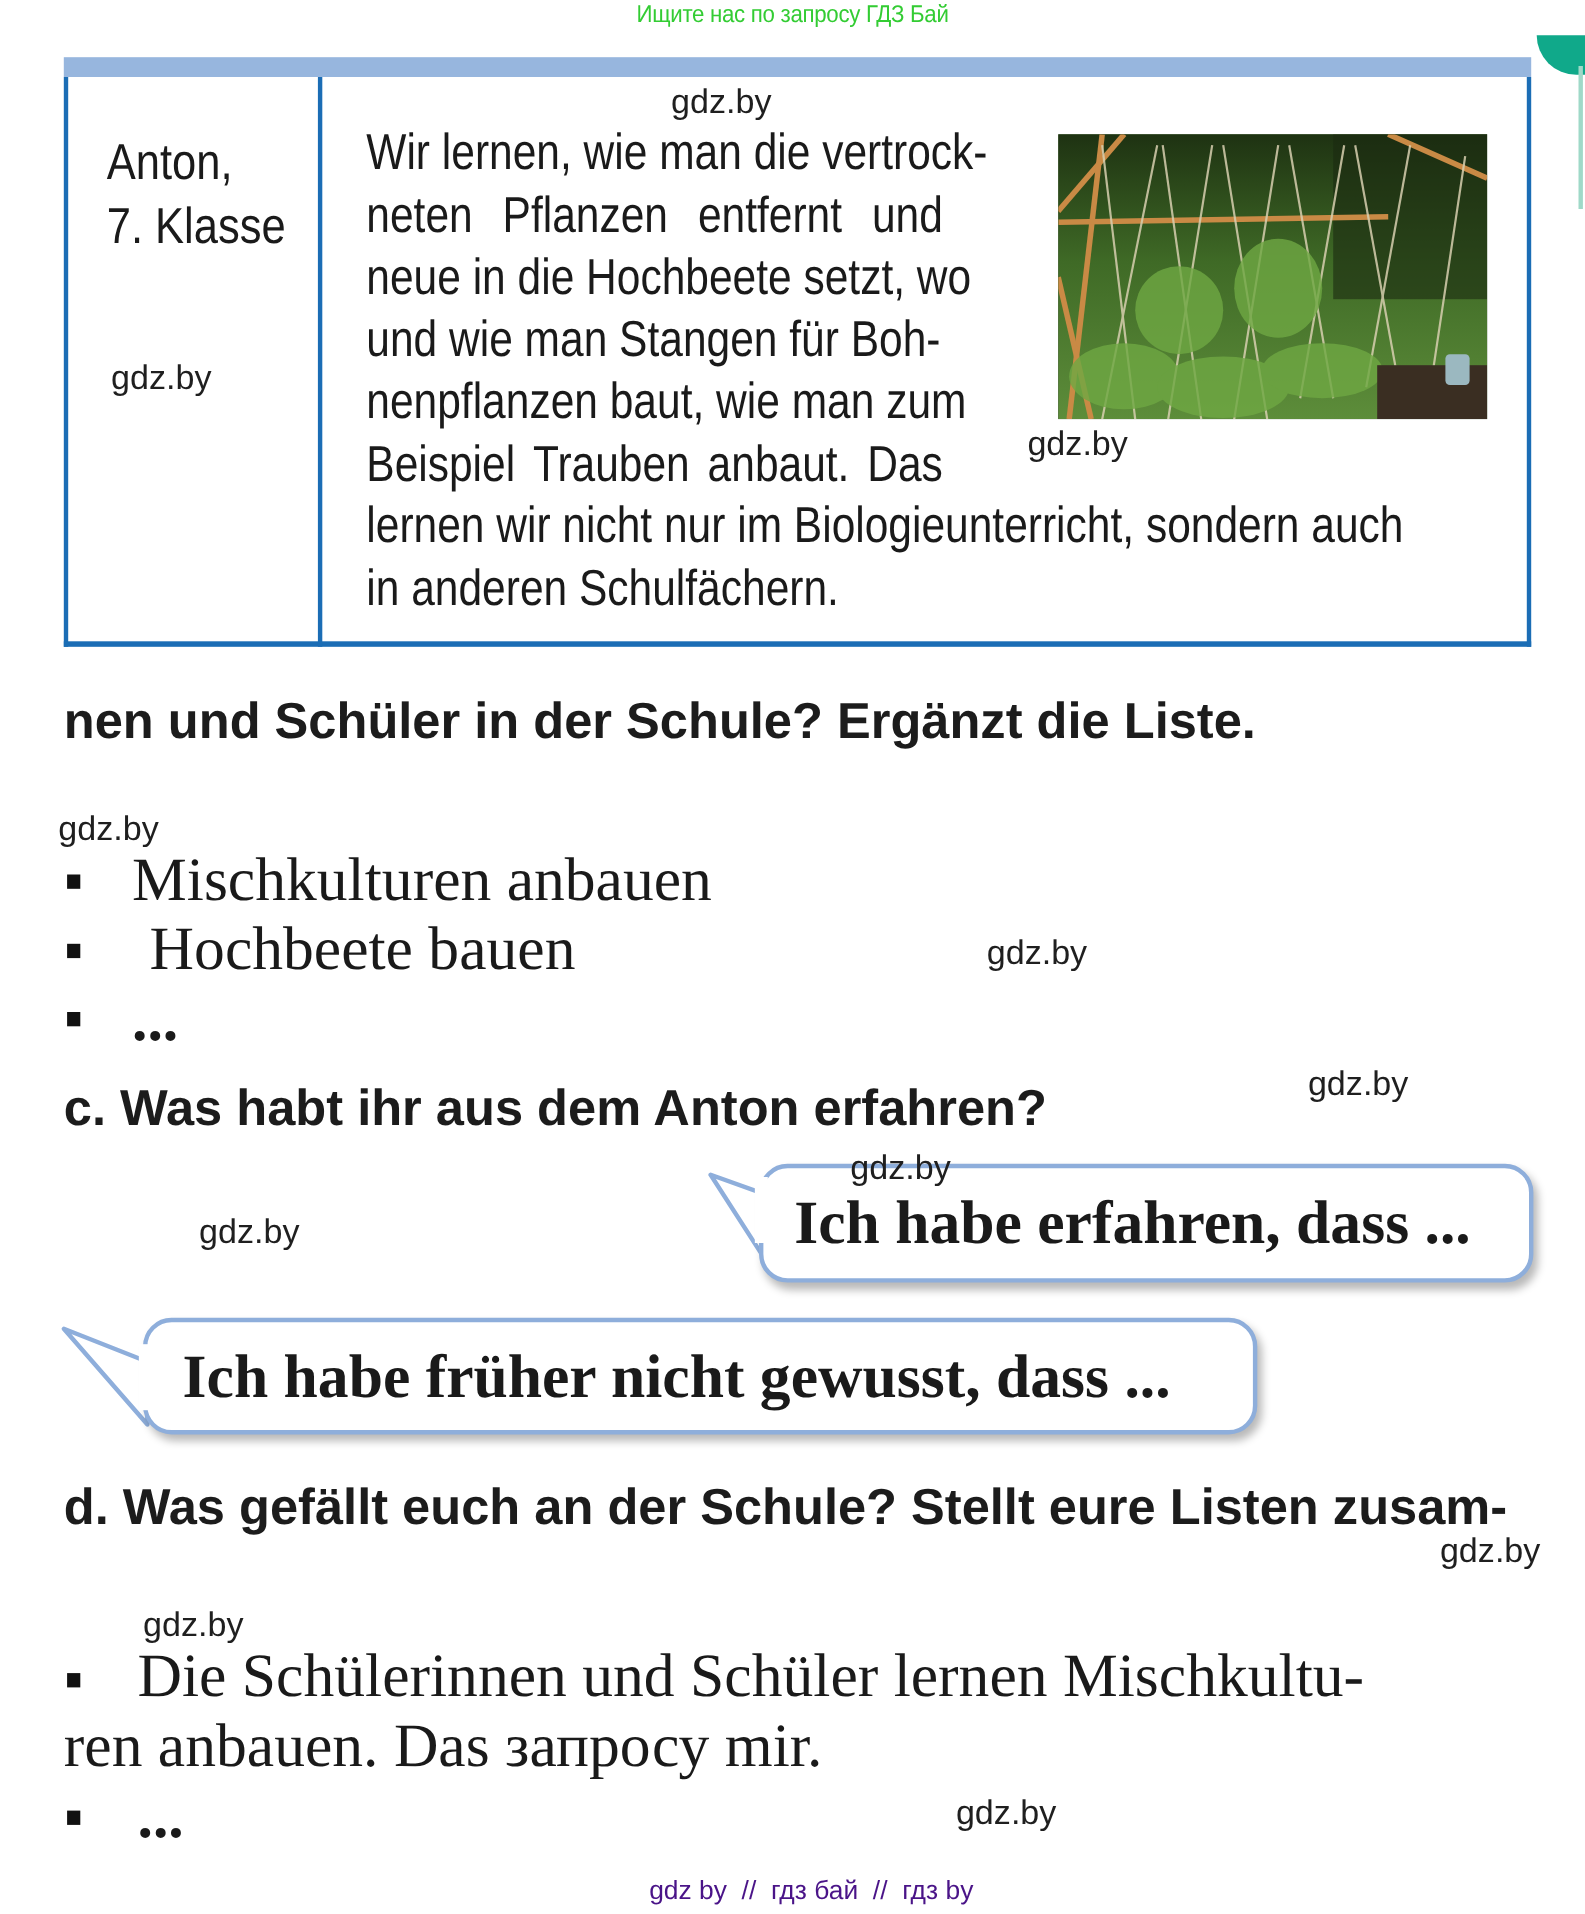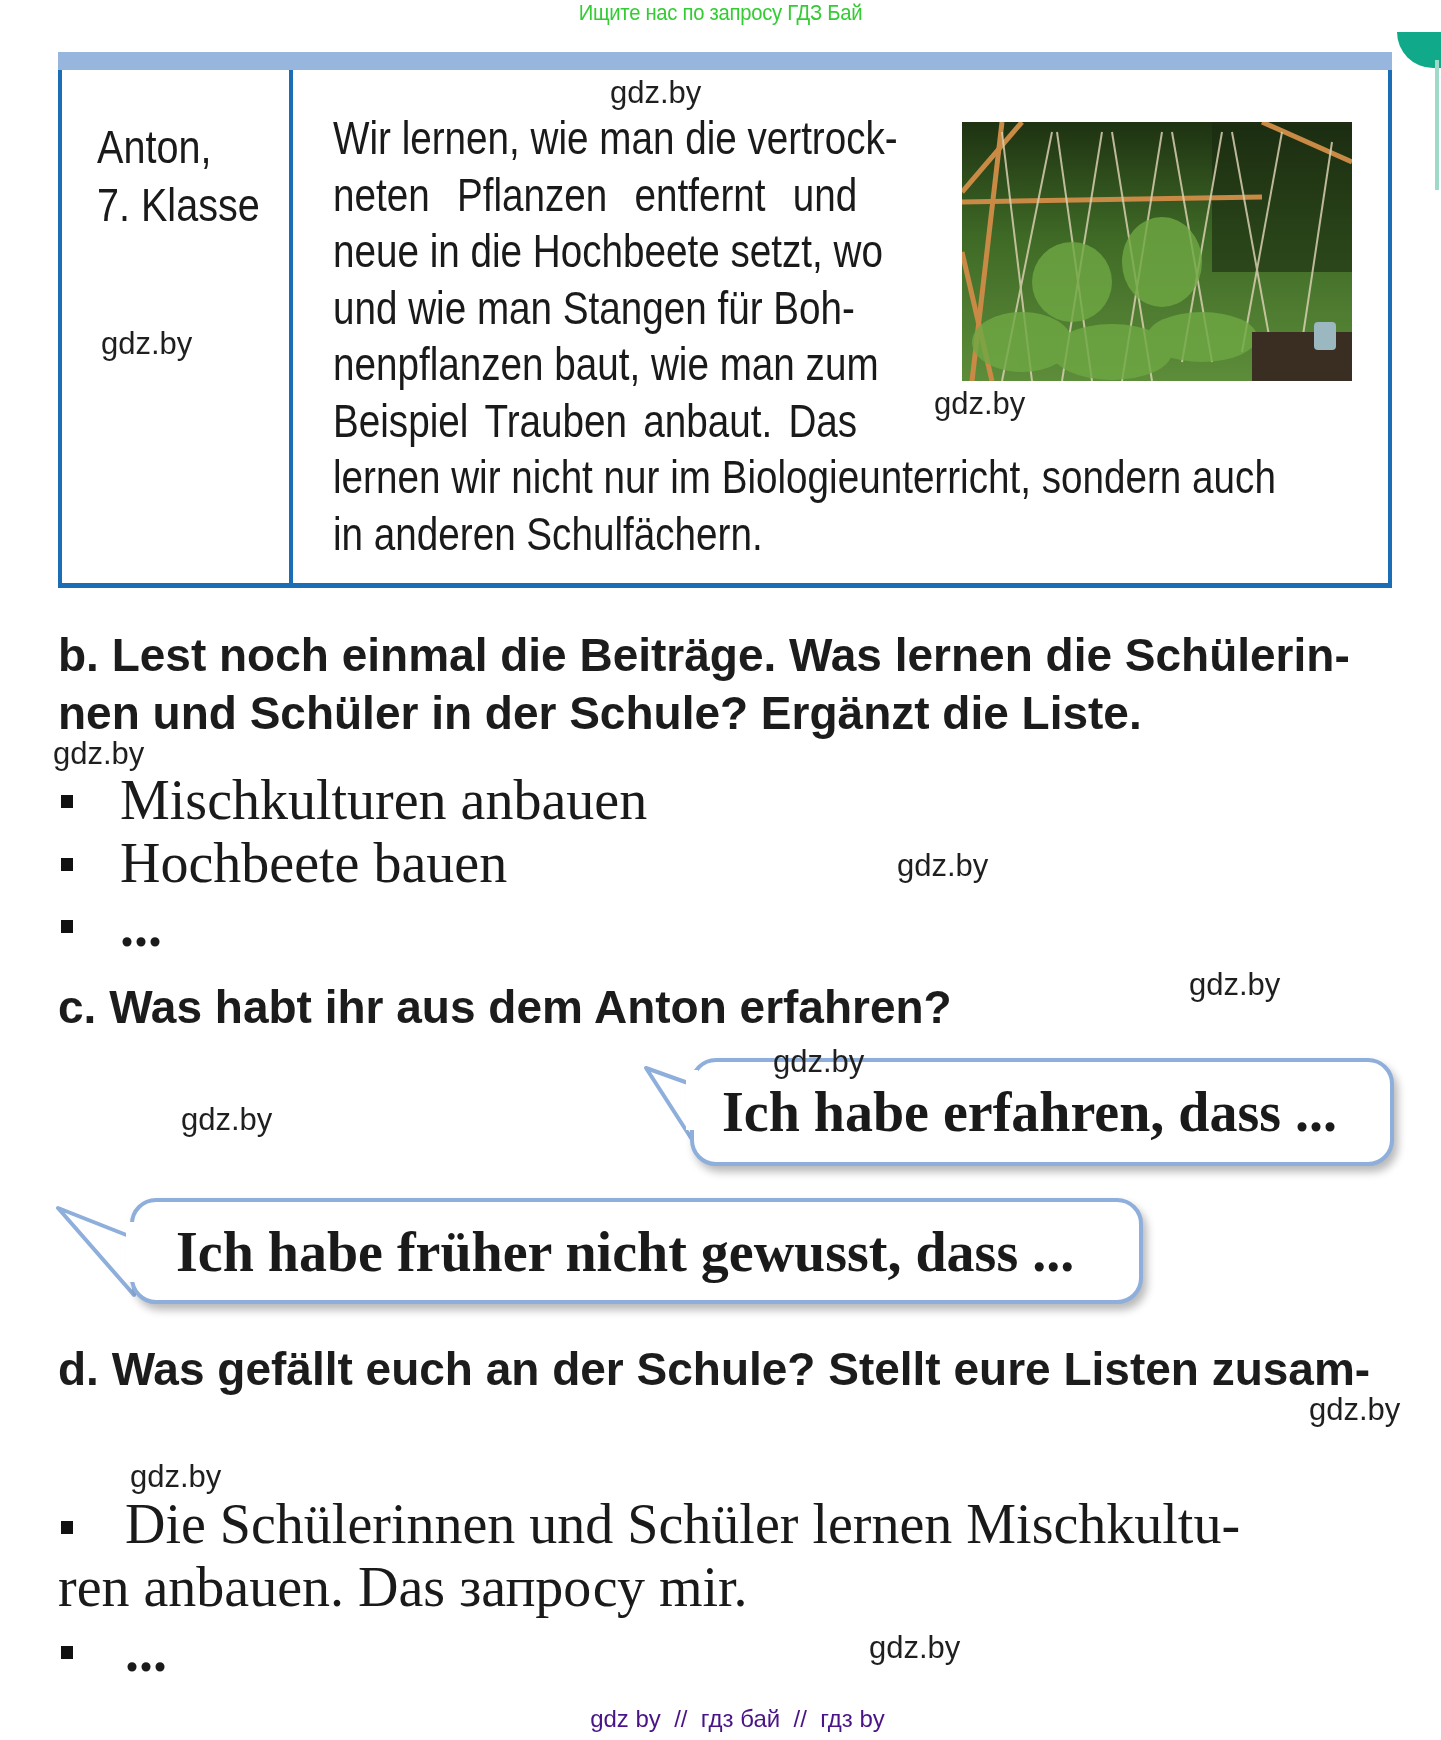--- a/index.html
+++ b/index.html
@@ -101,29 +101,28 @@
       <ellipse cx="240" cy="215" rx="55" ry="25"></ellipse>
         <ellipse cx="110" cy="160" rx="40" ry="40"></ellipse>
       <ellipse cx="200" cy="140" rx="40" ry="45"></ellipse>
     </g>
     <rect x="290" y="210" width="100" height="49" fill="#3a2e22"></rect>
     <rect x="352" y="200" width="22" height="28" rx="4" fill="#9bb8c0"></rect>
   </svg>
 </div>
 
 <div class="abs task-h" style="top:626px;">
-  <div>b. Lest noch einmal die Beiträge. Was lernen die Schülerin-</div>
   <div>nen und Schüler in der Schule? Ergänzt die Liste.</div>
 </div>
 <div class="abs wm" style="left:53px;top:736px;">gdz.by</div>
 
 <div class="abs bullet" style="left:61px;top:795px;"></div>
 <div class="abs serif-item" style="left:120px;top:768px;">Mischkulturen anbauen</div>
 <div class="abs bullet" style="left:61px;top:858px;"></div>
-<div class="abs serif-item" style="left:120px;top:831px;text-align:center;">Hochbeete bauen</div>
+<div class="abs serif-item" style="left:136px;top:831px;text-align:center;">Hochbeete bauen</div>
 <div class="abs wm" style="left:897px;top:848px;">gdz.by</div>
 <div class="abs bullet" style="left:61px;top:920px;"></div>
 <div class="abs serif-item" style="left:120px;top:895px;font-weight:bold;">...</div>
 
 <div class="abs wm" style="left:1189px;top:967px;">gdz.by</div>
 <div class="abs task-h" style="top:978px;">c. Was habt ihr aus dem Anton erfahren?</div>
 
 <div class="abs wm" style="left:181px;top:1102px;">gdz.by</div>
 
 <svg class="abs" style="left:640px;top:1060px;" width="80" height="110">
@@ -134,21 +133,21 @@
 </div>
 <svg class="abs" style="left:686px;top:1064px;" width="20" height="80">
   <rect x="0" y="6" width="12" height="60" fill="#fff"></rect>
 </svg>
 <div class="abs wm" style="left:773px;top:1044px;">gdz.by</div>
 
 <svg class="abs" style="left:52px;top:1200px;" width="90" height="110">
   <polygon points="6,8 82,38 82,95" fill="#fff" stroke="#8eaedb" stroke-width="4" stroke-linejoin="round"></polygon>
 </svg>
 <div class="abs bubble" style="left:130px;top:1198px;width:1005px;height:98px;">
-  <div class="serif-item" style="position:absolute;left:42px;top:18px;text-align:center;">Ich habe früher nicht gewusst, dass ...</div>
+  <div class="serif-item" style="position:absolute;left:32px;top:18px;text-align:center;">Ich habe früher nicht gewusst, dass ...</div>
 </div>
 <svg class="abs" style="left:126px;top:1216px;" width="20" height="80">
   <rect x="0" y="6" width="12" height="60" fill="#fff"></rect>
 </svg>
 
 <div class="abs task-h" style="top:1340px;">
   <div>d. Was gefällt euch an der Schule? Stellt eure Listen zusam-</div>
 </div>
 <div class="abs wm" style="left:1309px;top:1392px;">gdz.by</div>
 <div class="abs wm" style="left:130px;top:1459px;">gdz.by</div>

